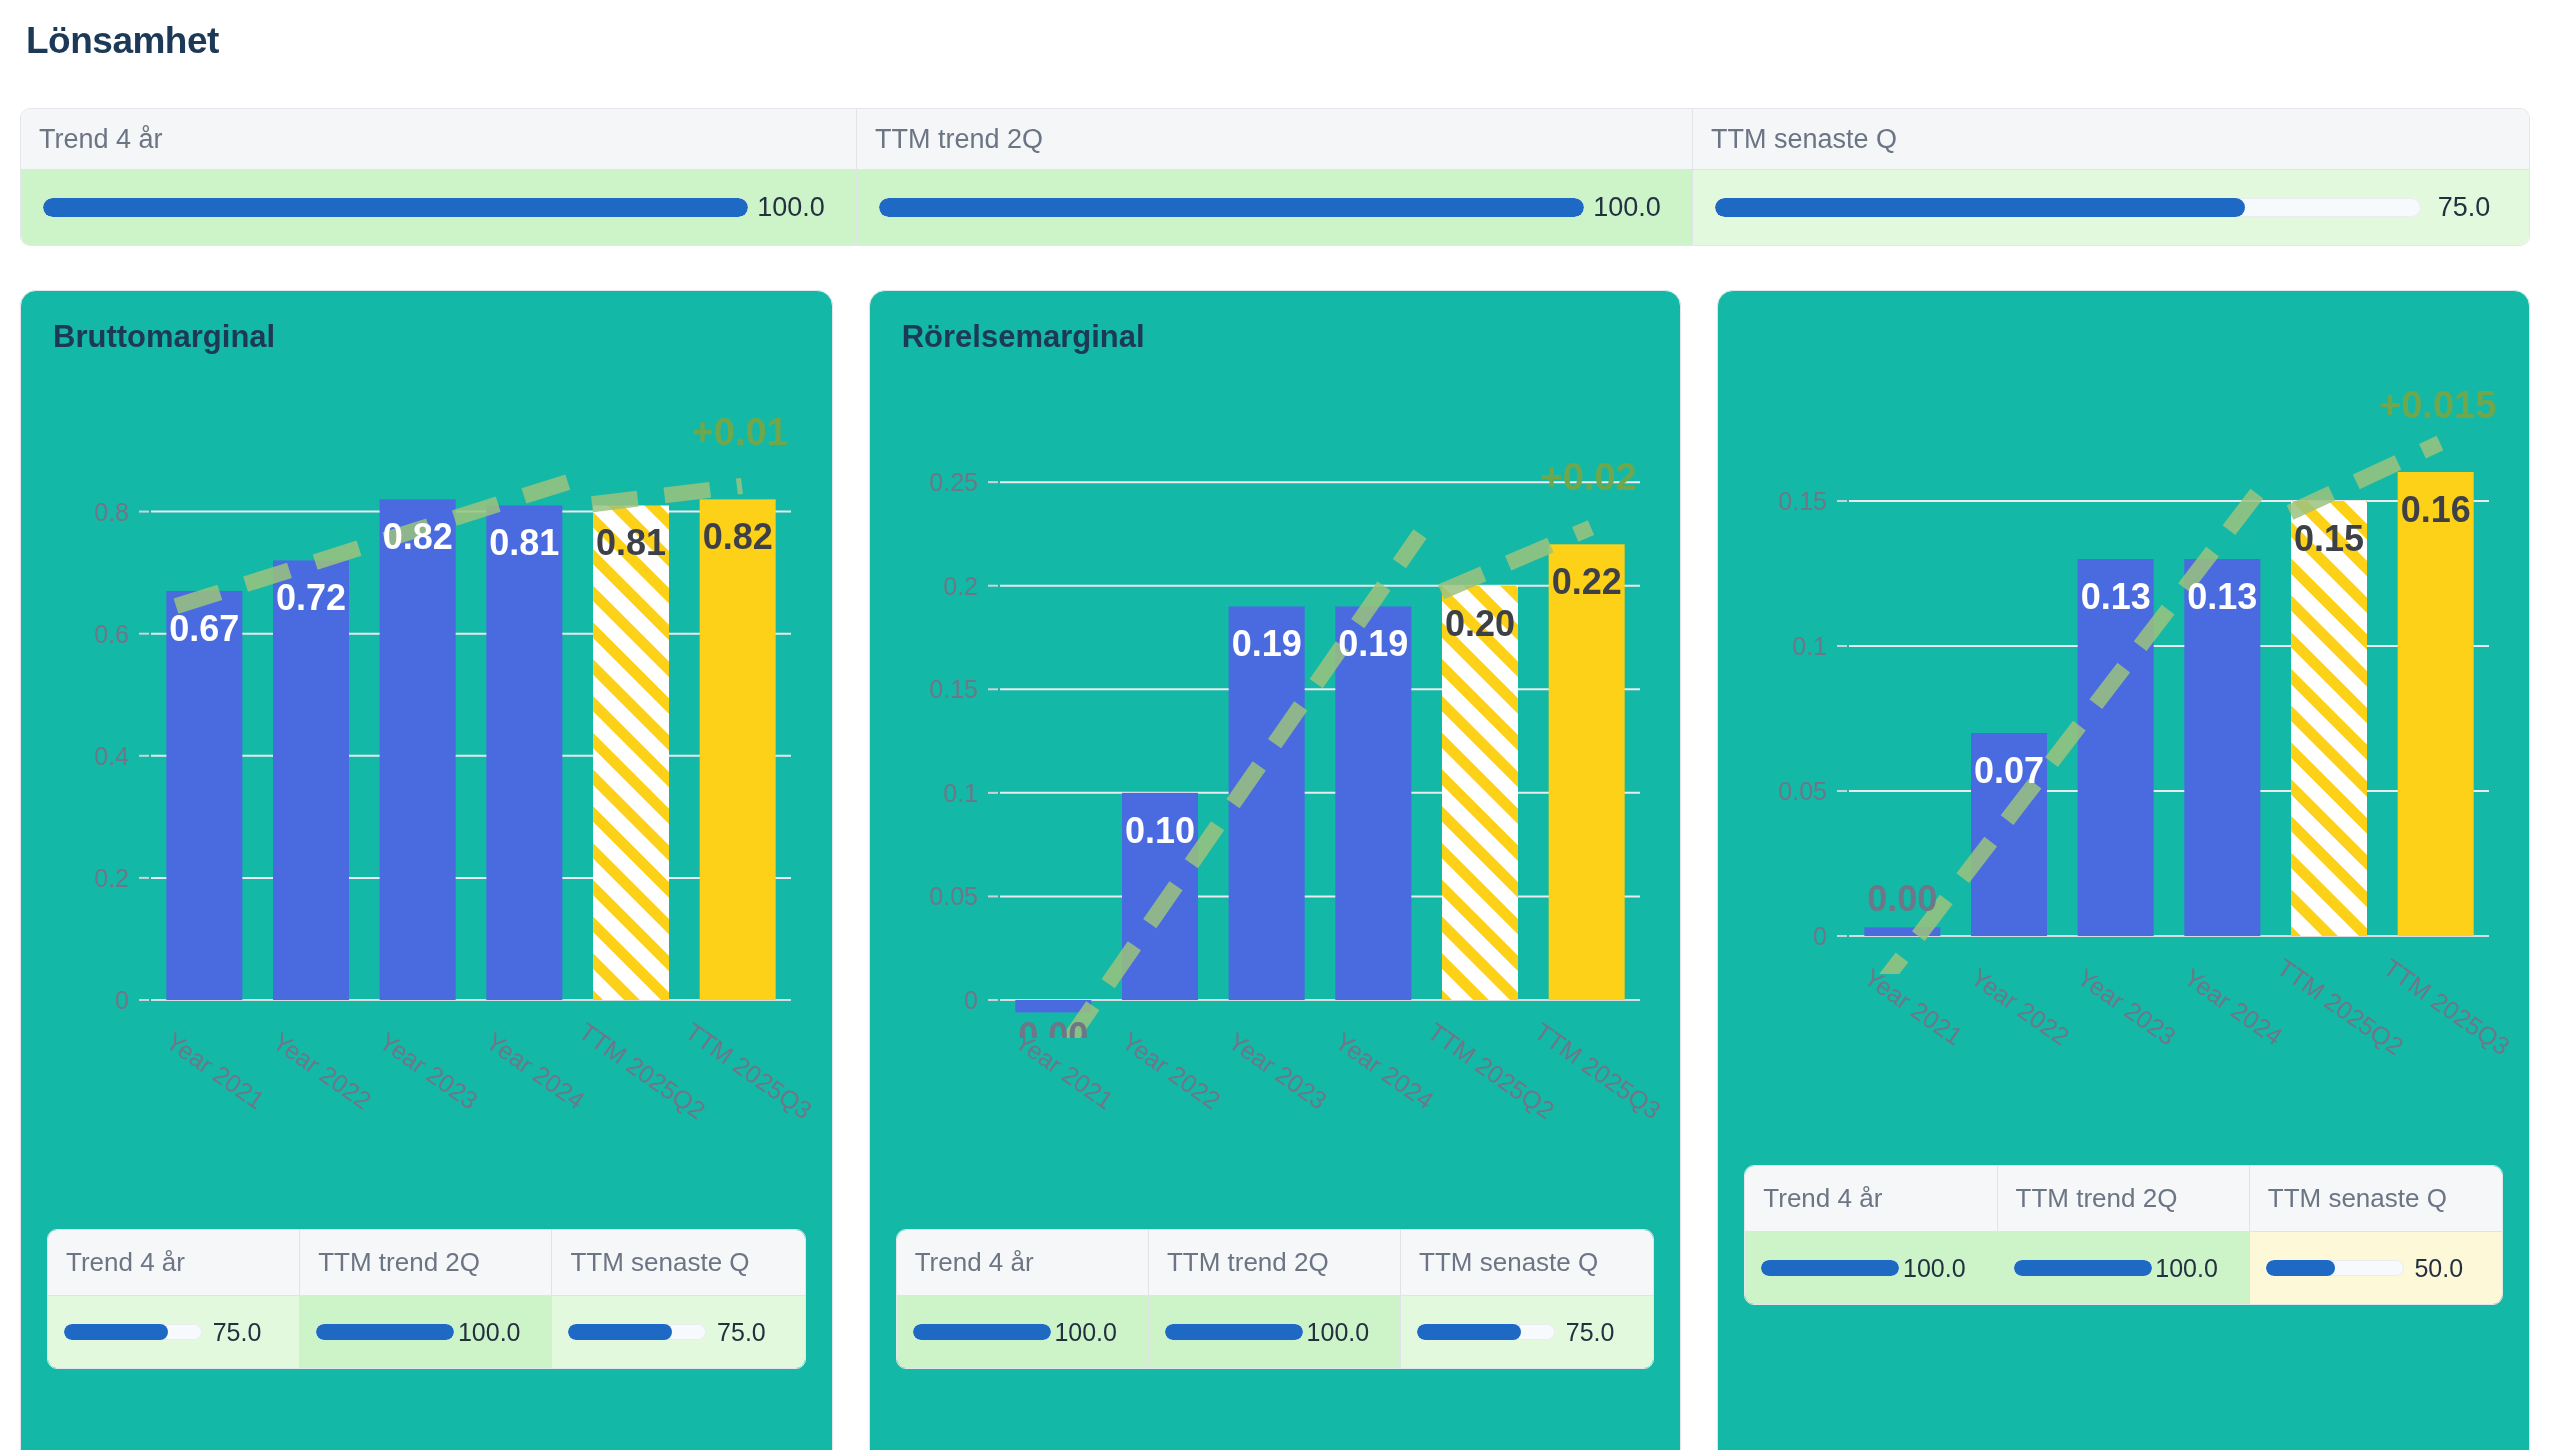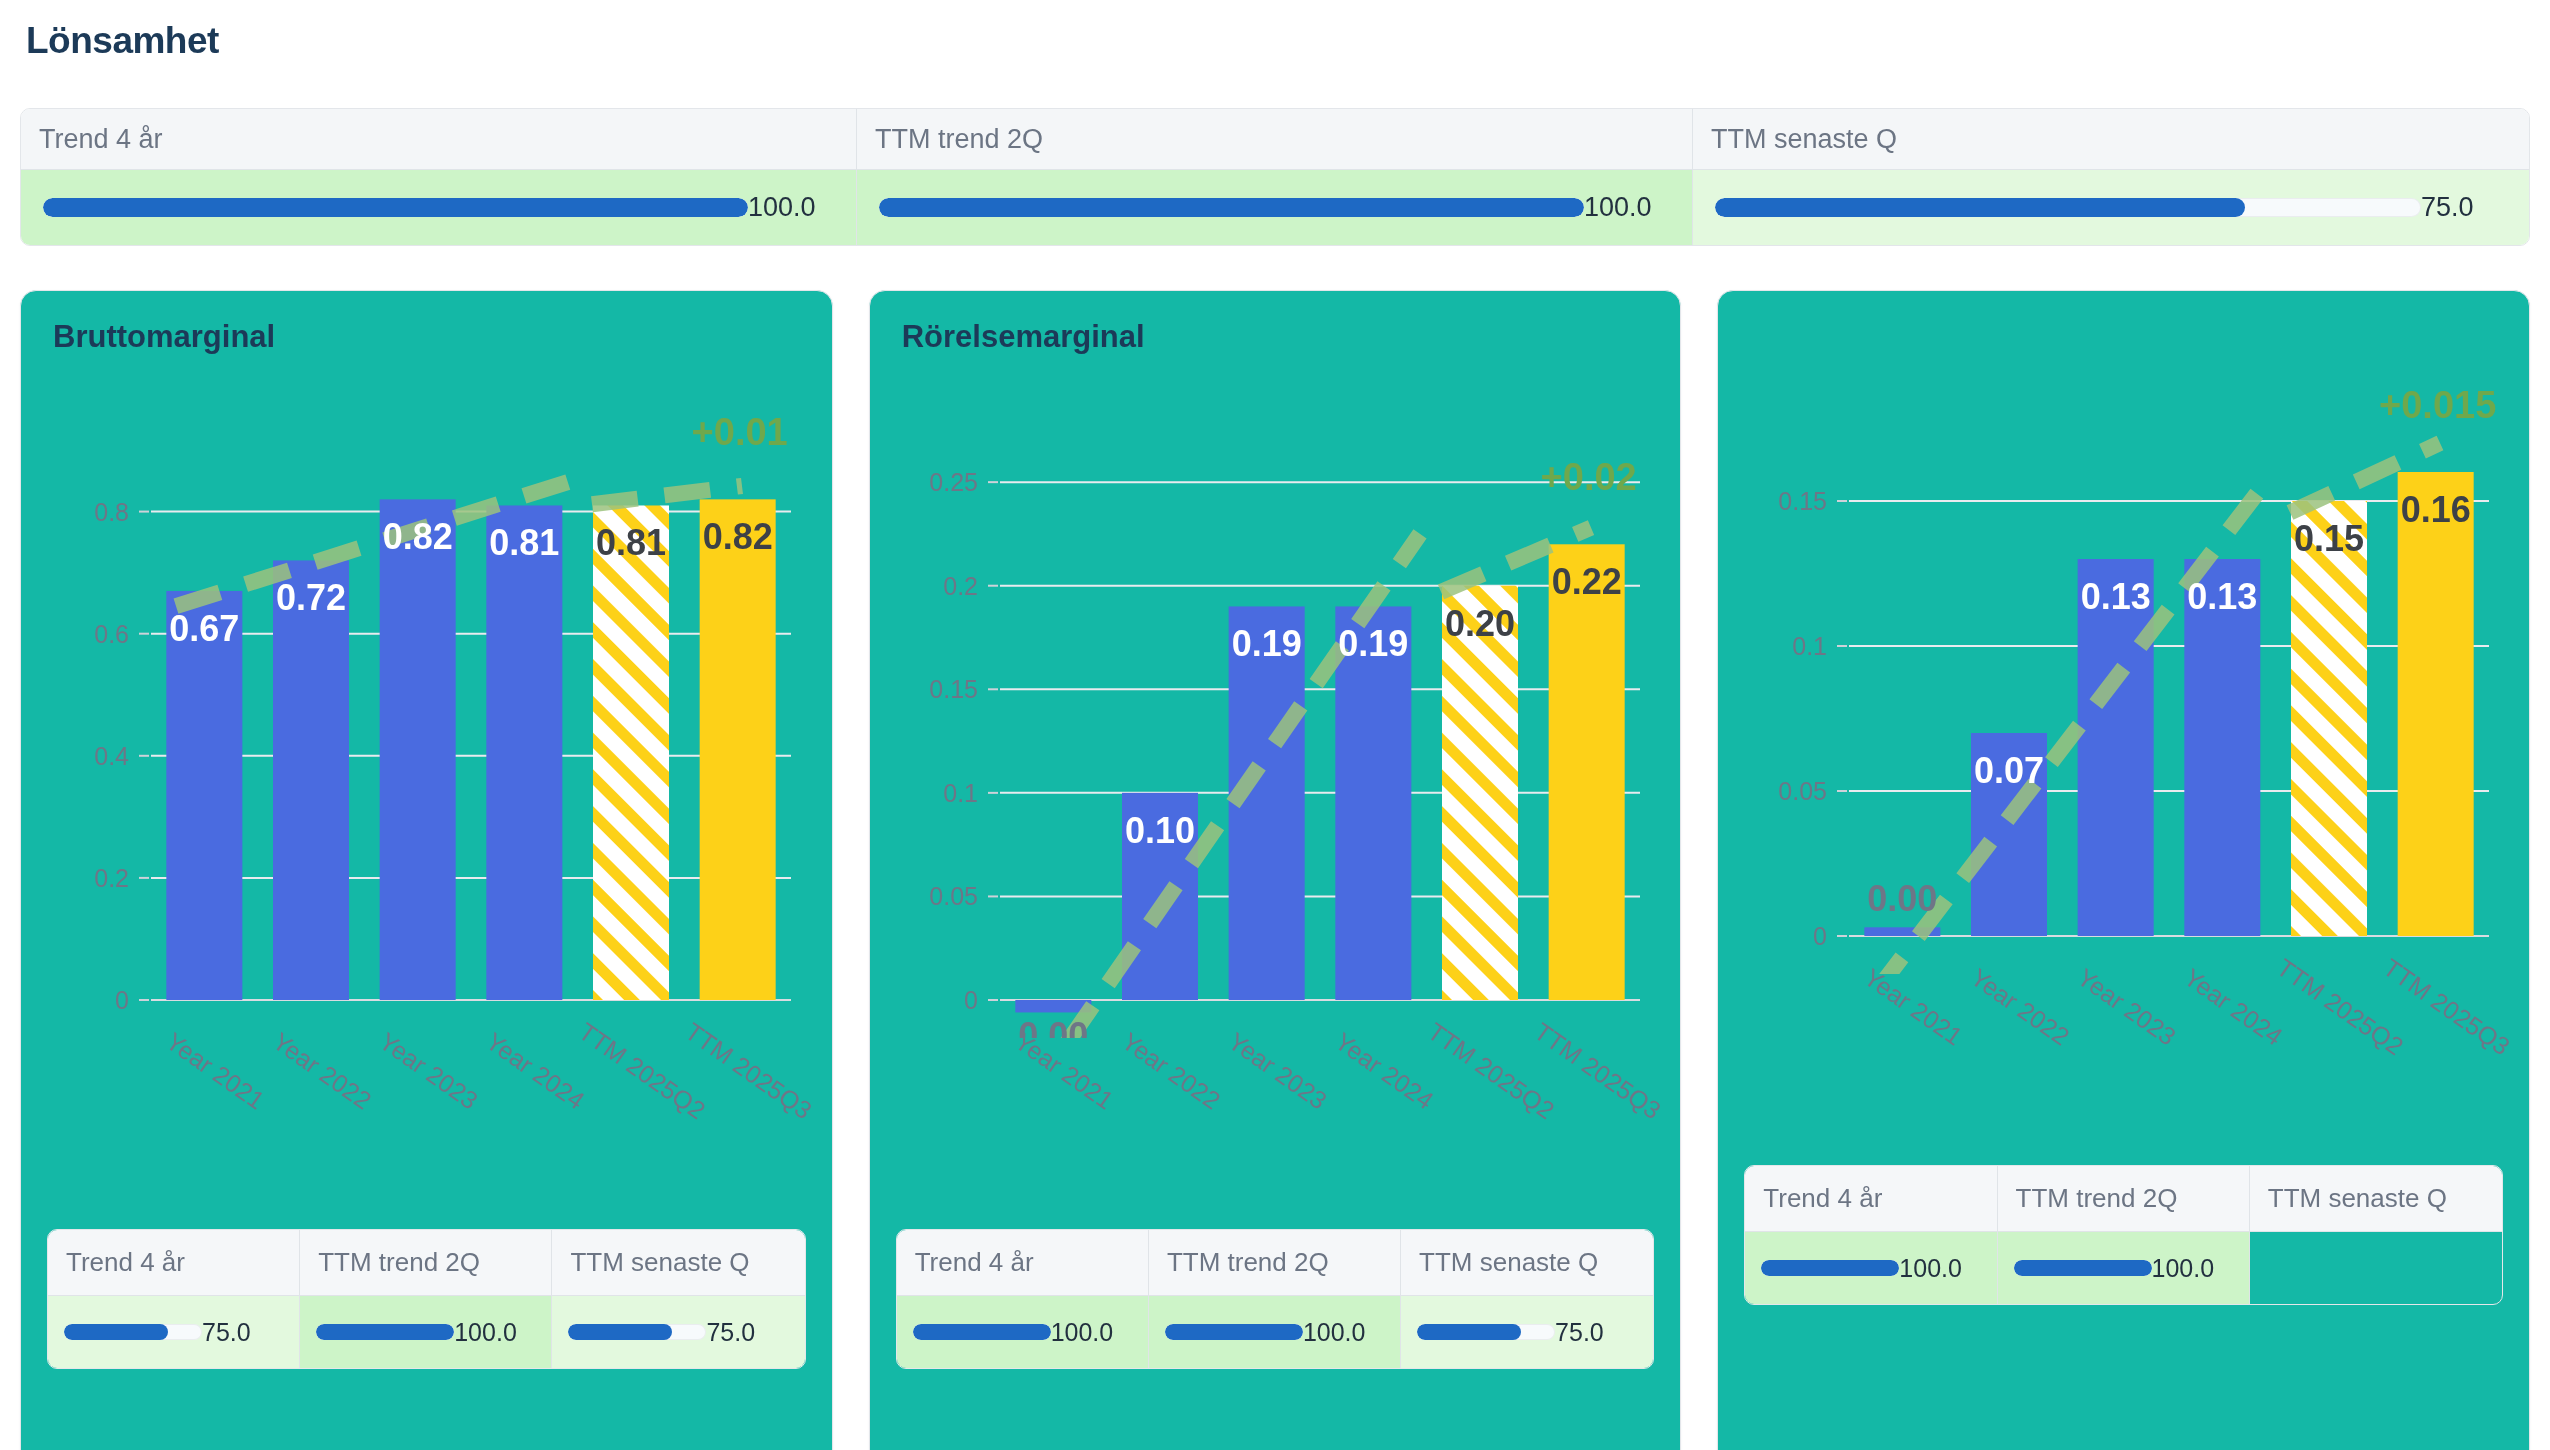--- a/index.html
+++ b/index.html
@@ -13,21 +13,21 @@
   .strip { margin-top:46px; border:1px solid #e3e6ea; border-radius:10px;
     display:grid; grid-template-columns:1fr 1fr 1fr; overflow:hidden; }
   .scol { border-right:1px solid #e0e4e8; display:flex; flex-direction:column; }
   .scol:last-child { border-right:none; }
   .shead { height:61px; background:#f4f6f8; border-bottom:1px solid #e0e4e8;
     font-size:27px; color:#6c7584; display:flex; align-items:center; padding-left:18px; }
   .sval { height:75px; display:flex; align-items:center; padding:0 22px; }
   .track { flex:1; height:19px; border-radius:10px; background:#f7fafc;
     box-shadow: inset 0 0 0 1px rgba(0,0,0,0.05); overflow:hidden; }
   .fill { height:100%; background:#1e69c4; border-radius:10px; }
-  .pv { width:86px; text-align:left; font-size:27px; color:#22303f; }
+  .pv { width:86px; text-align:center; font-size:27px; color:#22303f; }
 
   
   .cards { margin-top:44px; display:grid; grid-template-columns:1fr 1fr 1fr; gap:36px; }
   .card { height:1280px; background:#14b8a6; border:1px solid #e3e6ea; border-radius:16px;
     box-shadow:0 1px 3px rgba(20,40,60,0.05); }
   .card h2 { font-size:31px; font-weight:bold; color:#1c3a58; padding:28px 0 0 32px; }
   .chart { display:block; margin:20px auto 0 auto; }
 
   .ftable { margin:14px 26px 0 26px; border:1px solid #e4e7ea; border-radius:10px;
     display:grid; grid-template-columns:1fr 1fr 1fr; overflow:hidden; }
@@ -306,18 +306,24 @@
             <div class="fhead">TTM trend 2Q</div>
             <div class="fval" style="background: rgb(205, 244, 200);">
               <div class="track">
                 <div class="fill" style="width: 100%;"></div>
               </div>
               <span class="pv">100.0</span>
             </div>
           </div>
           <div class="fcol">
             <div class="fhead">TTM senaste Q</div>
+            <div class="fval" style="background: rgb(253, 248, 215);">
+              <div class="track">
+                <div class="fill" style="width: 50%;"></div>
+              </div>
+              <span class="pv">50.0</span>
+            </div>
           </div>
         </div>
     </div>
   </div>
 
 </div>
 
 </body></html>

